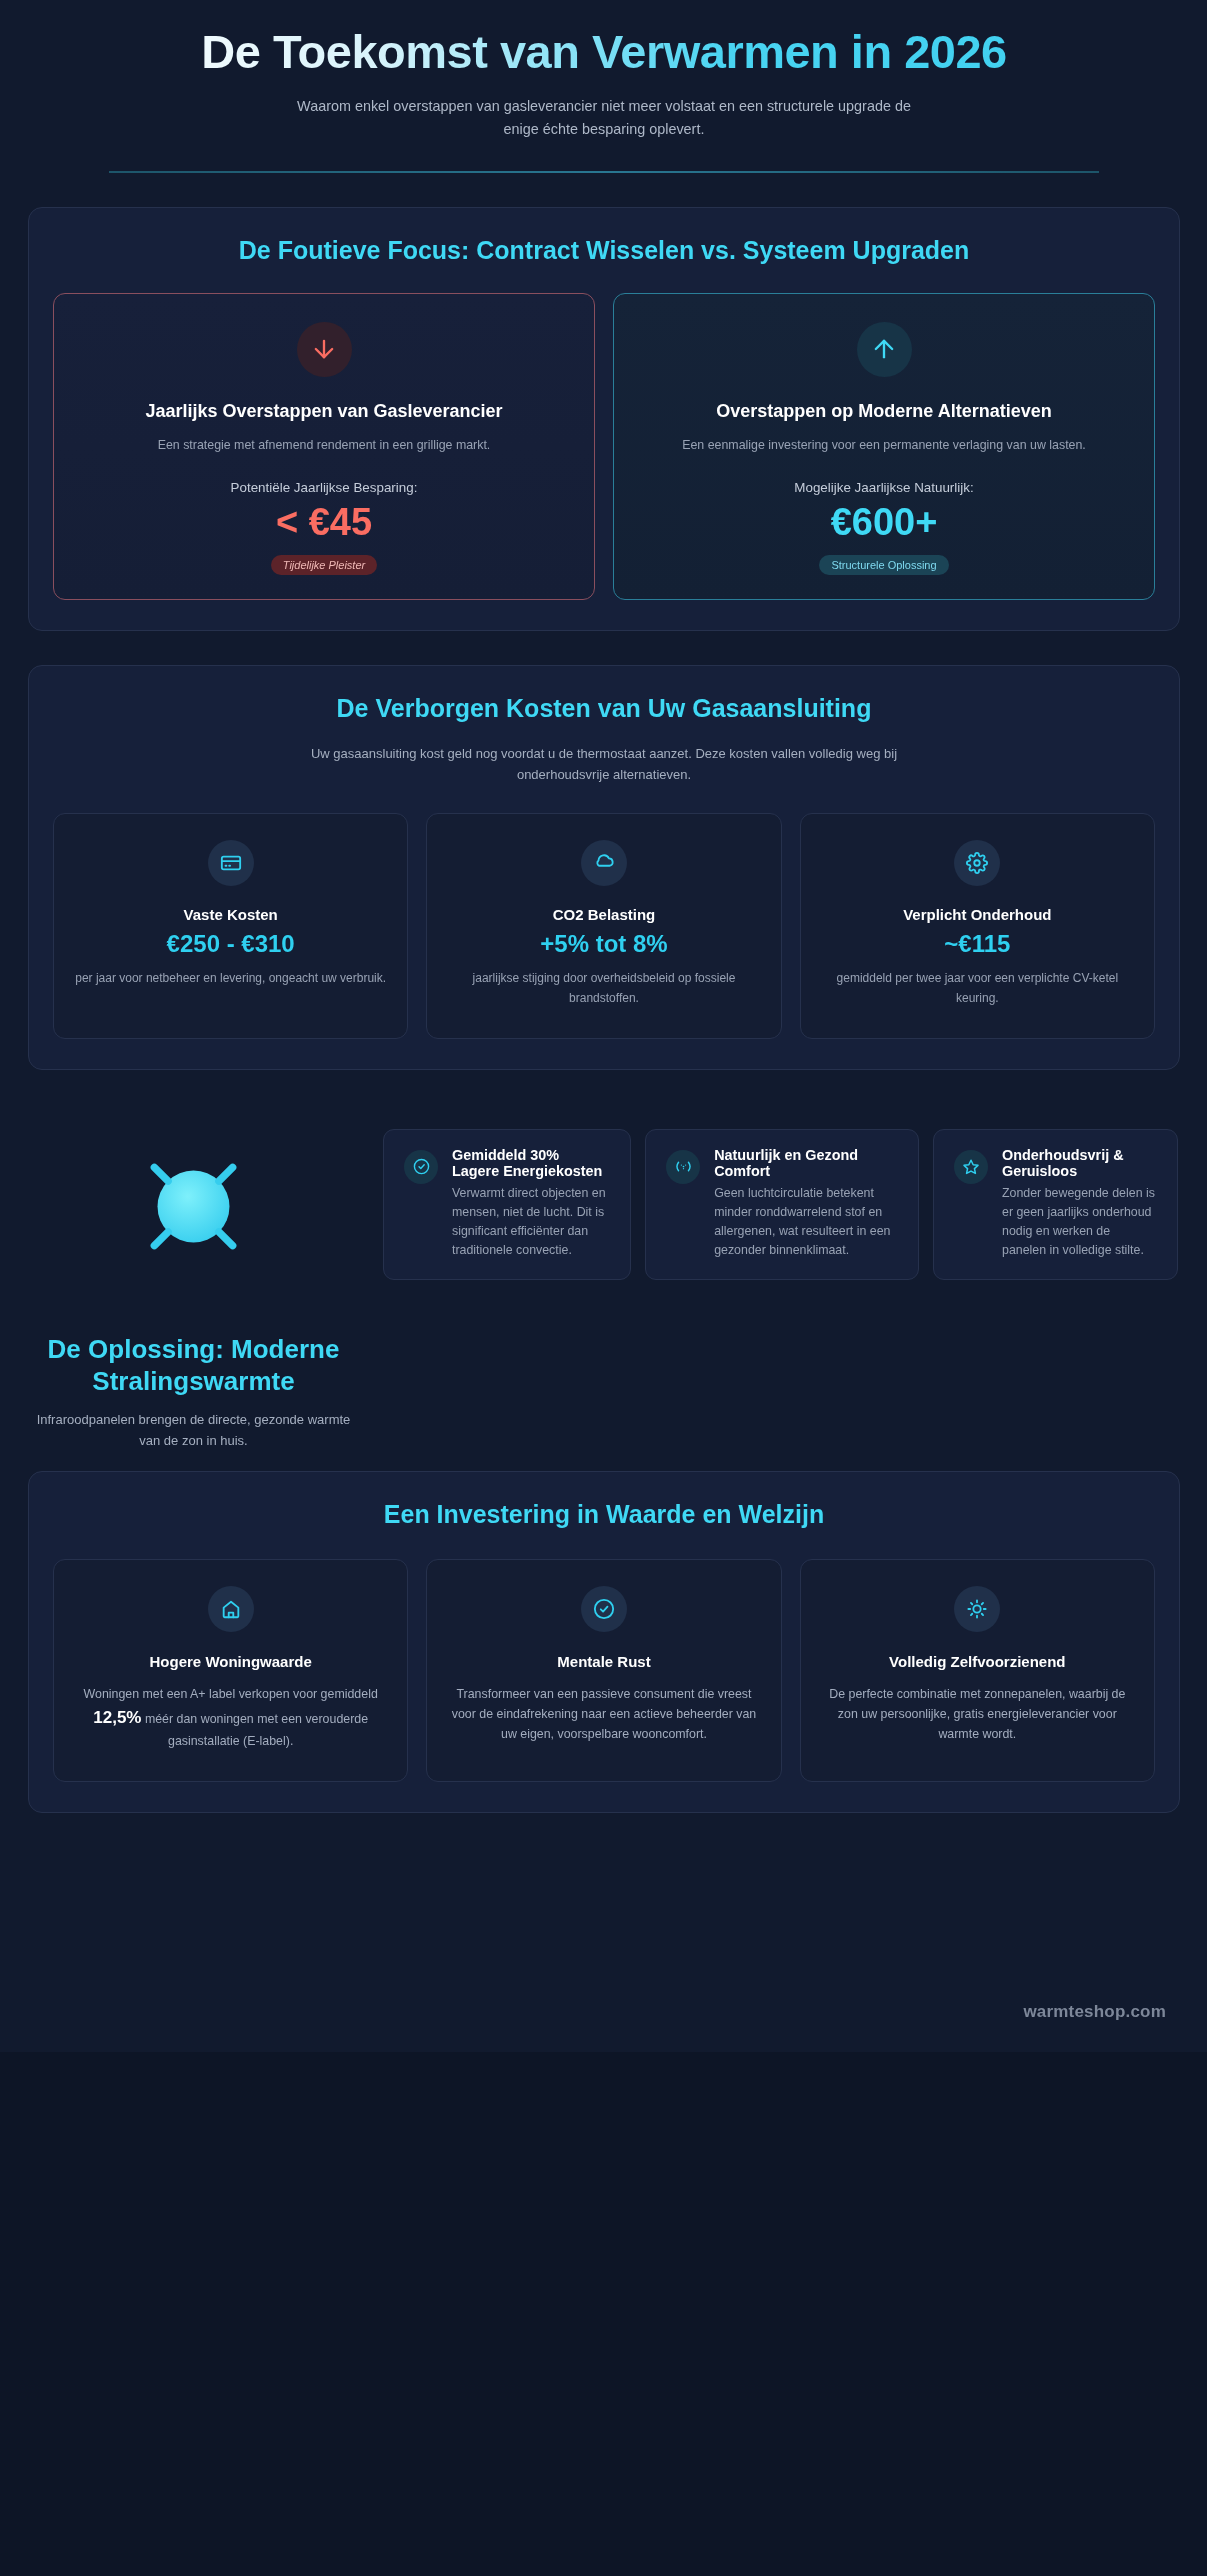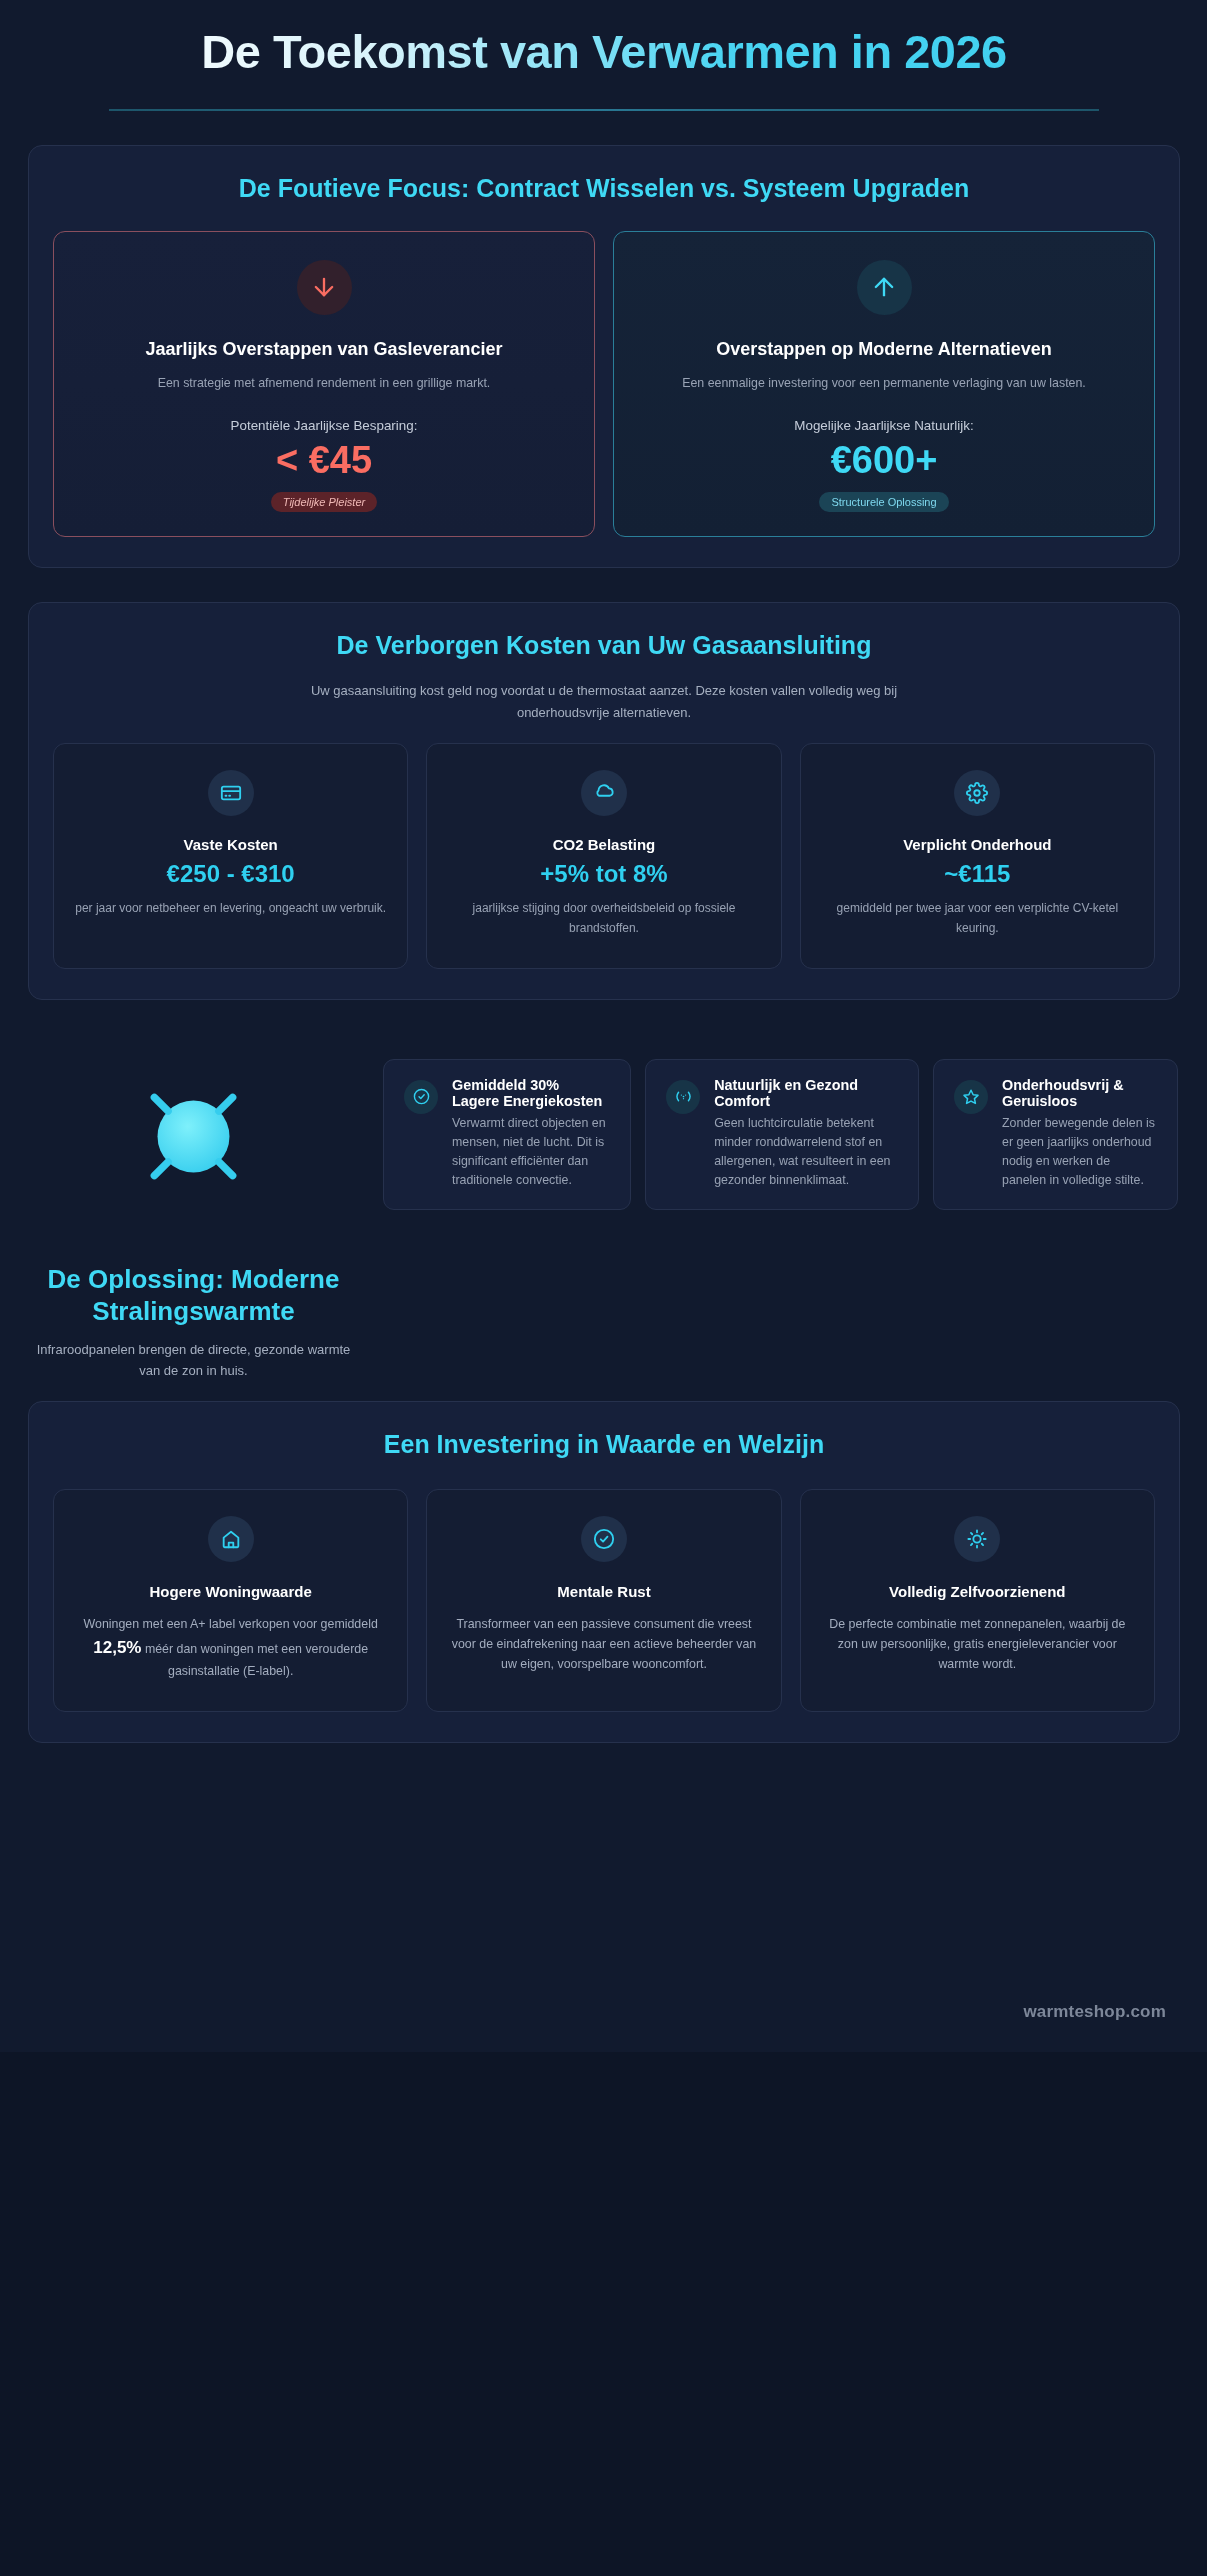--- a/index.html
+++ b/index.html
@@ -142,21 +142,21 @@
     border-radius: 989px;
     font-size: 11px;
   }
   .badge.bad  { background: #5c2329; color: #f0b9b6; font-style: italic; }
   .badge.good { background: #1b4456; color: #7fd9ef; }
 
   
   .cost-grid {
     display: flex;
     gap: 18px;
-    margin-top: 20px;
+    margin-top: 28px;
   }
   .cost-card {
     flex: 1;
     background: #141d33;
     border: 1px solid #26314d;
     border-radius: 12px;
     padding: 26px 18px 30px;
     text-align: center;
   }
   .cost-icon-wrap {
@@ -281,20 +281,21 @@
 
   svg { display: block; }
 </style>
 </head>
 <body>
 
 <div class="page">
 
   <div class="header">
     <div class="hero-title">De Toekomst van Verwarmen in 2026</div>
+    <div class="hero-sub">Waarom enkel overstappen van gasleverancier niet meer volstaat en een structurele upgrade de enige échte besparing oplevert.</div>
     <div class="hero-rule"></div>
   </div>
 
   <div class="panel">
     <div class="panel-title">De Foutieve Focus: Contract Wisselen vs. Systeem Upgraden</div>
 
     <div class="compare-grid">
 
       <div class="compare-card bad">
         <div class="circ bad">

